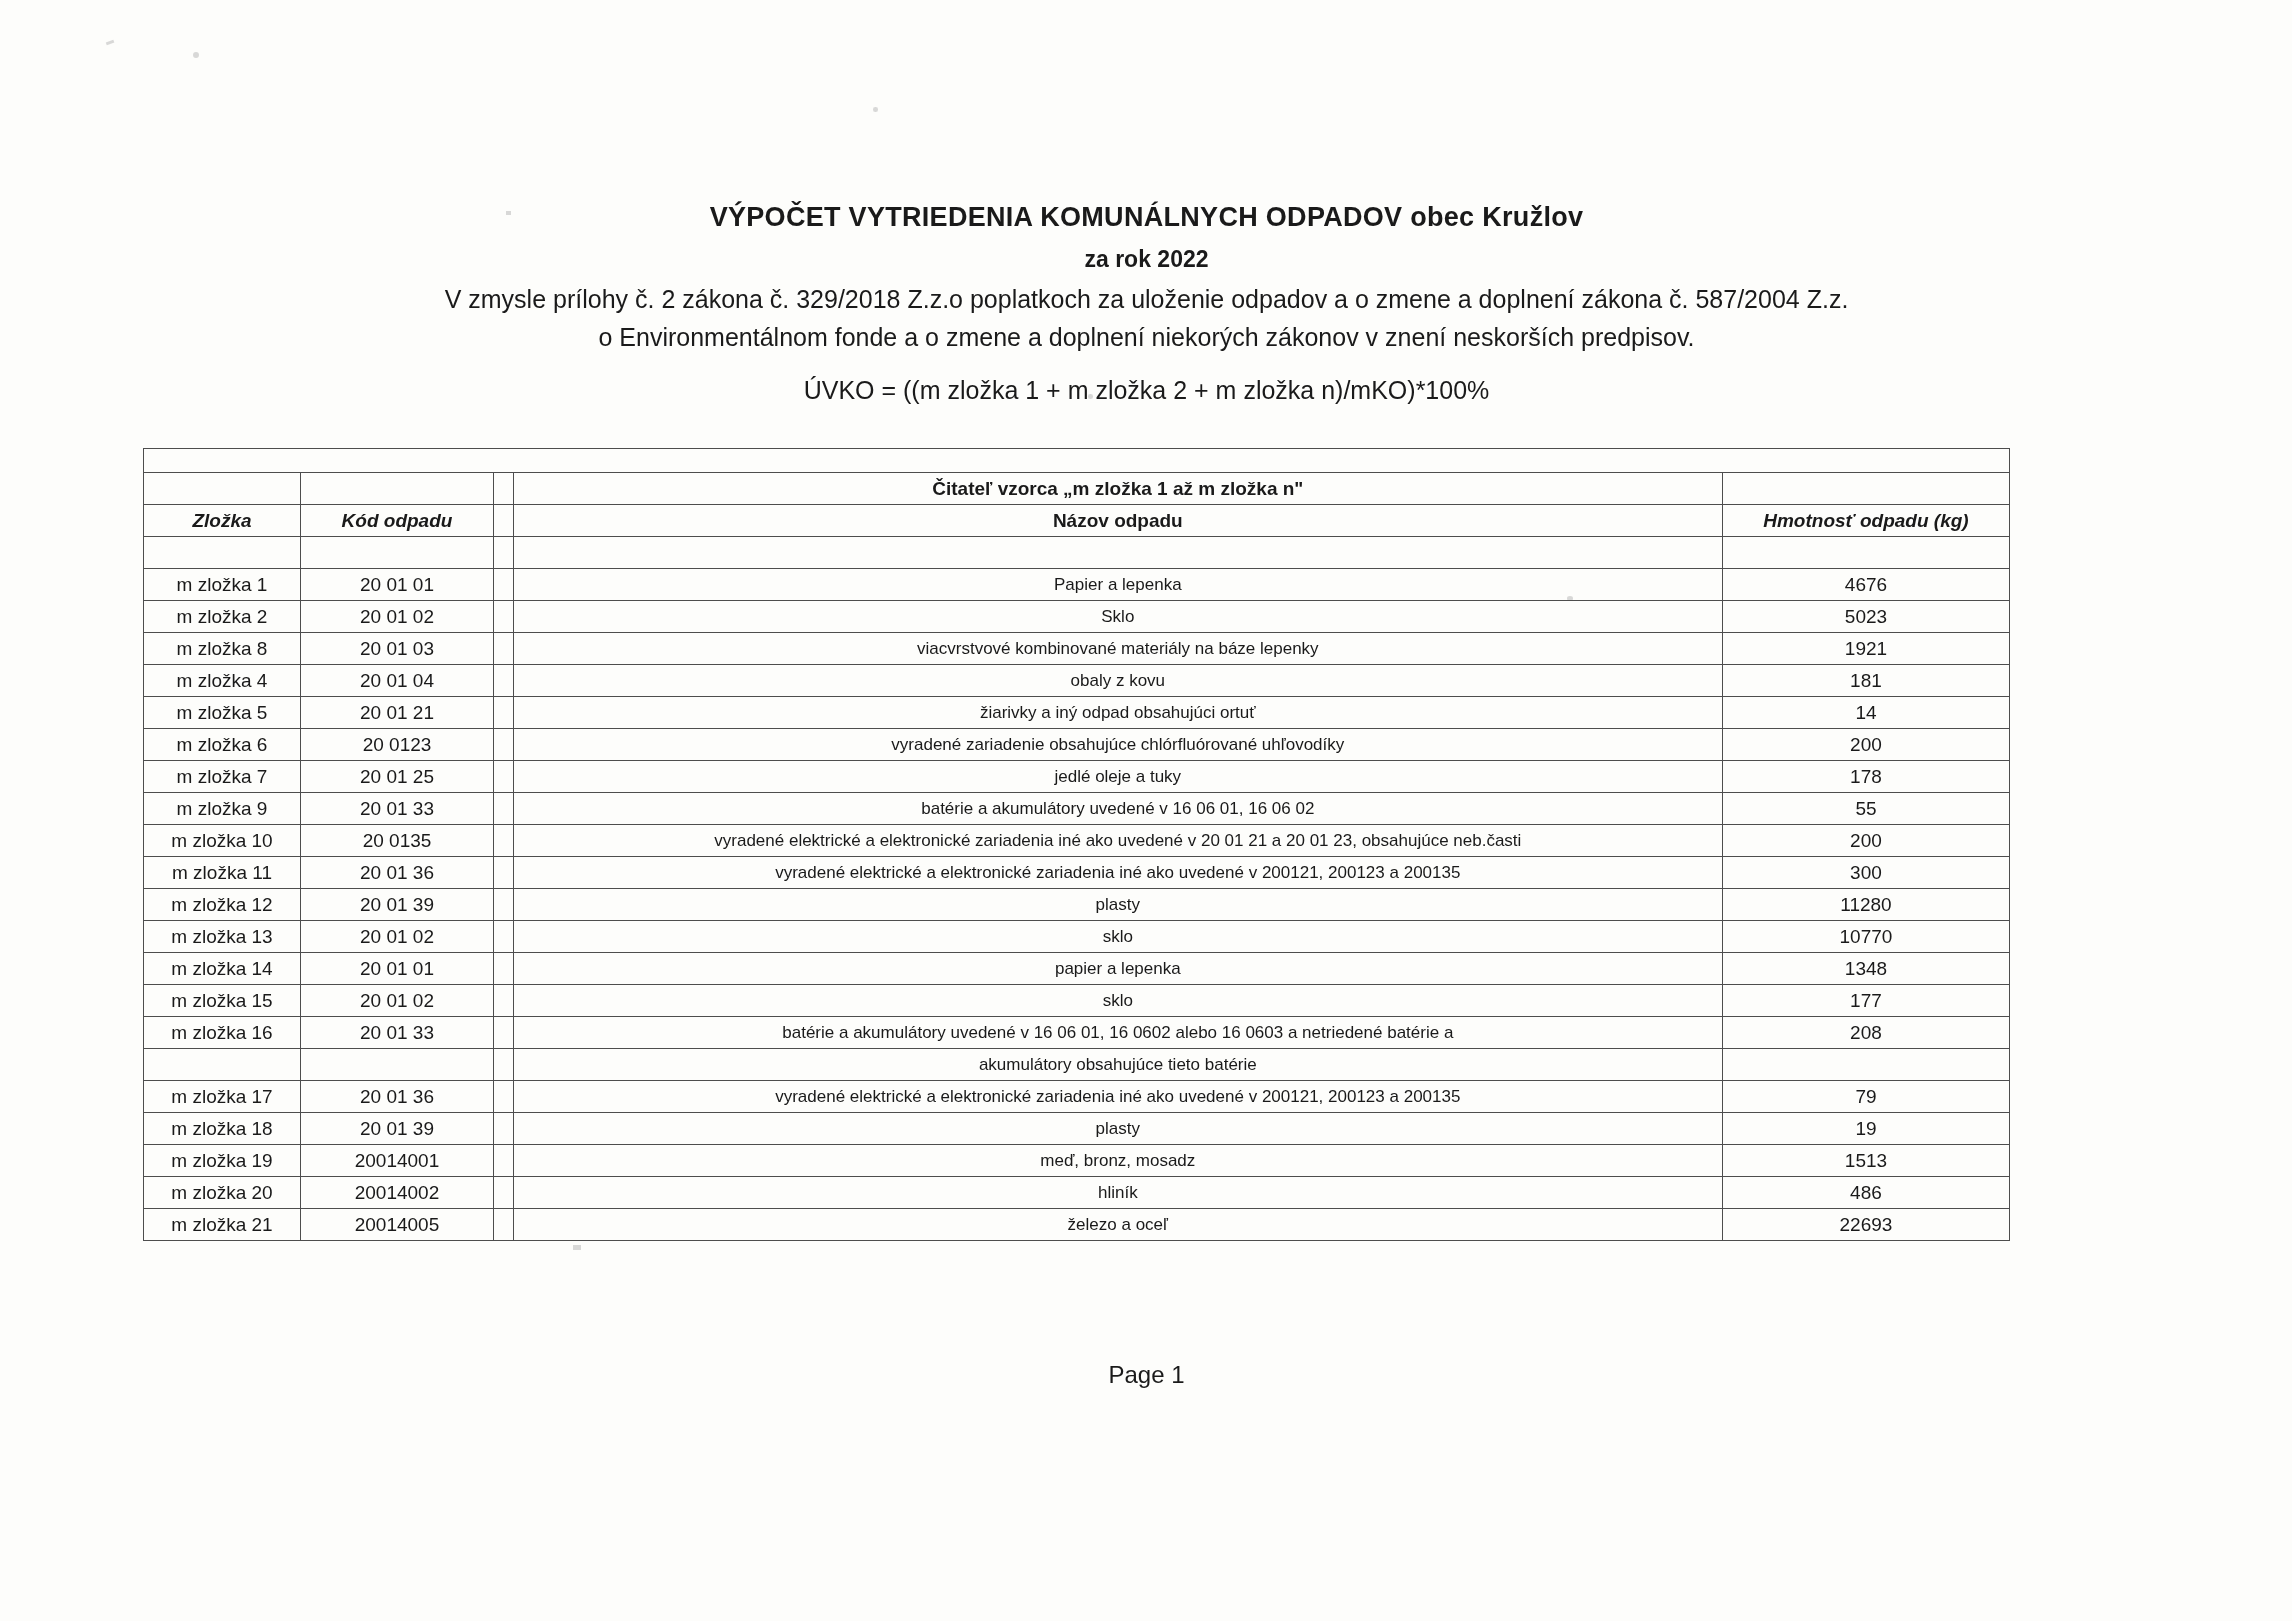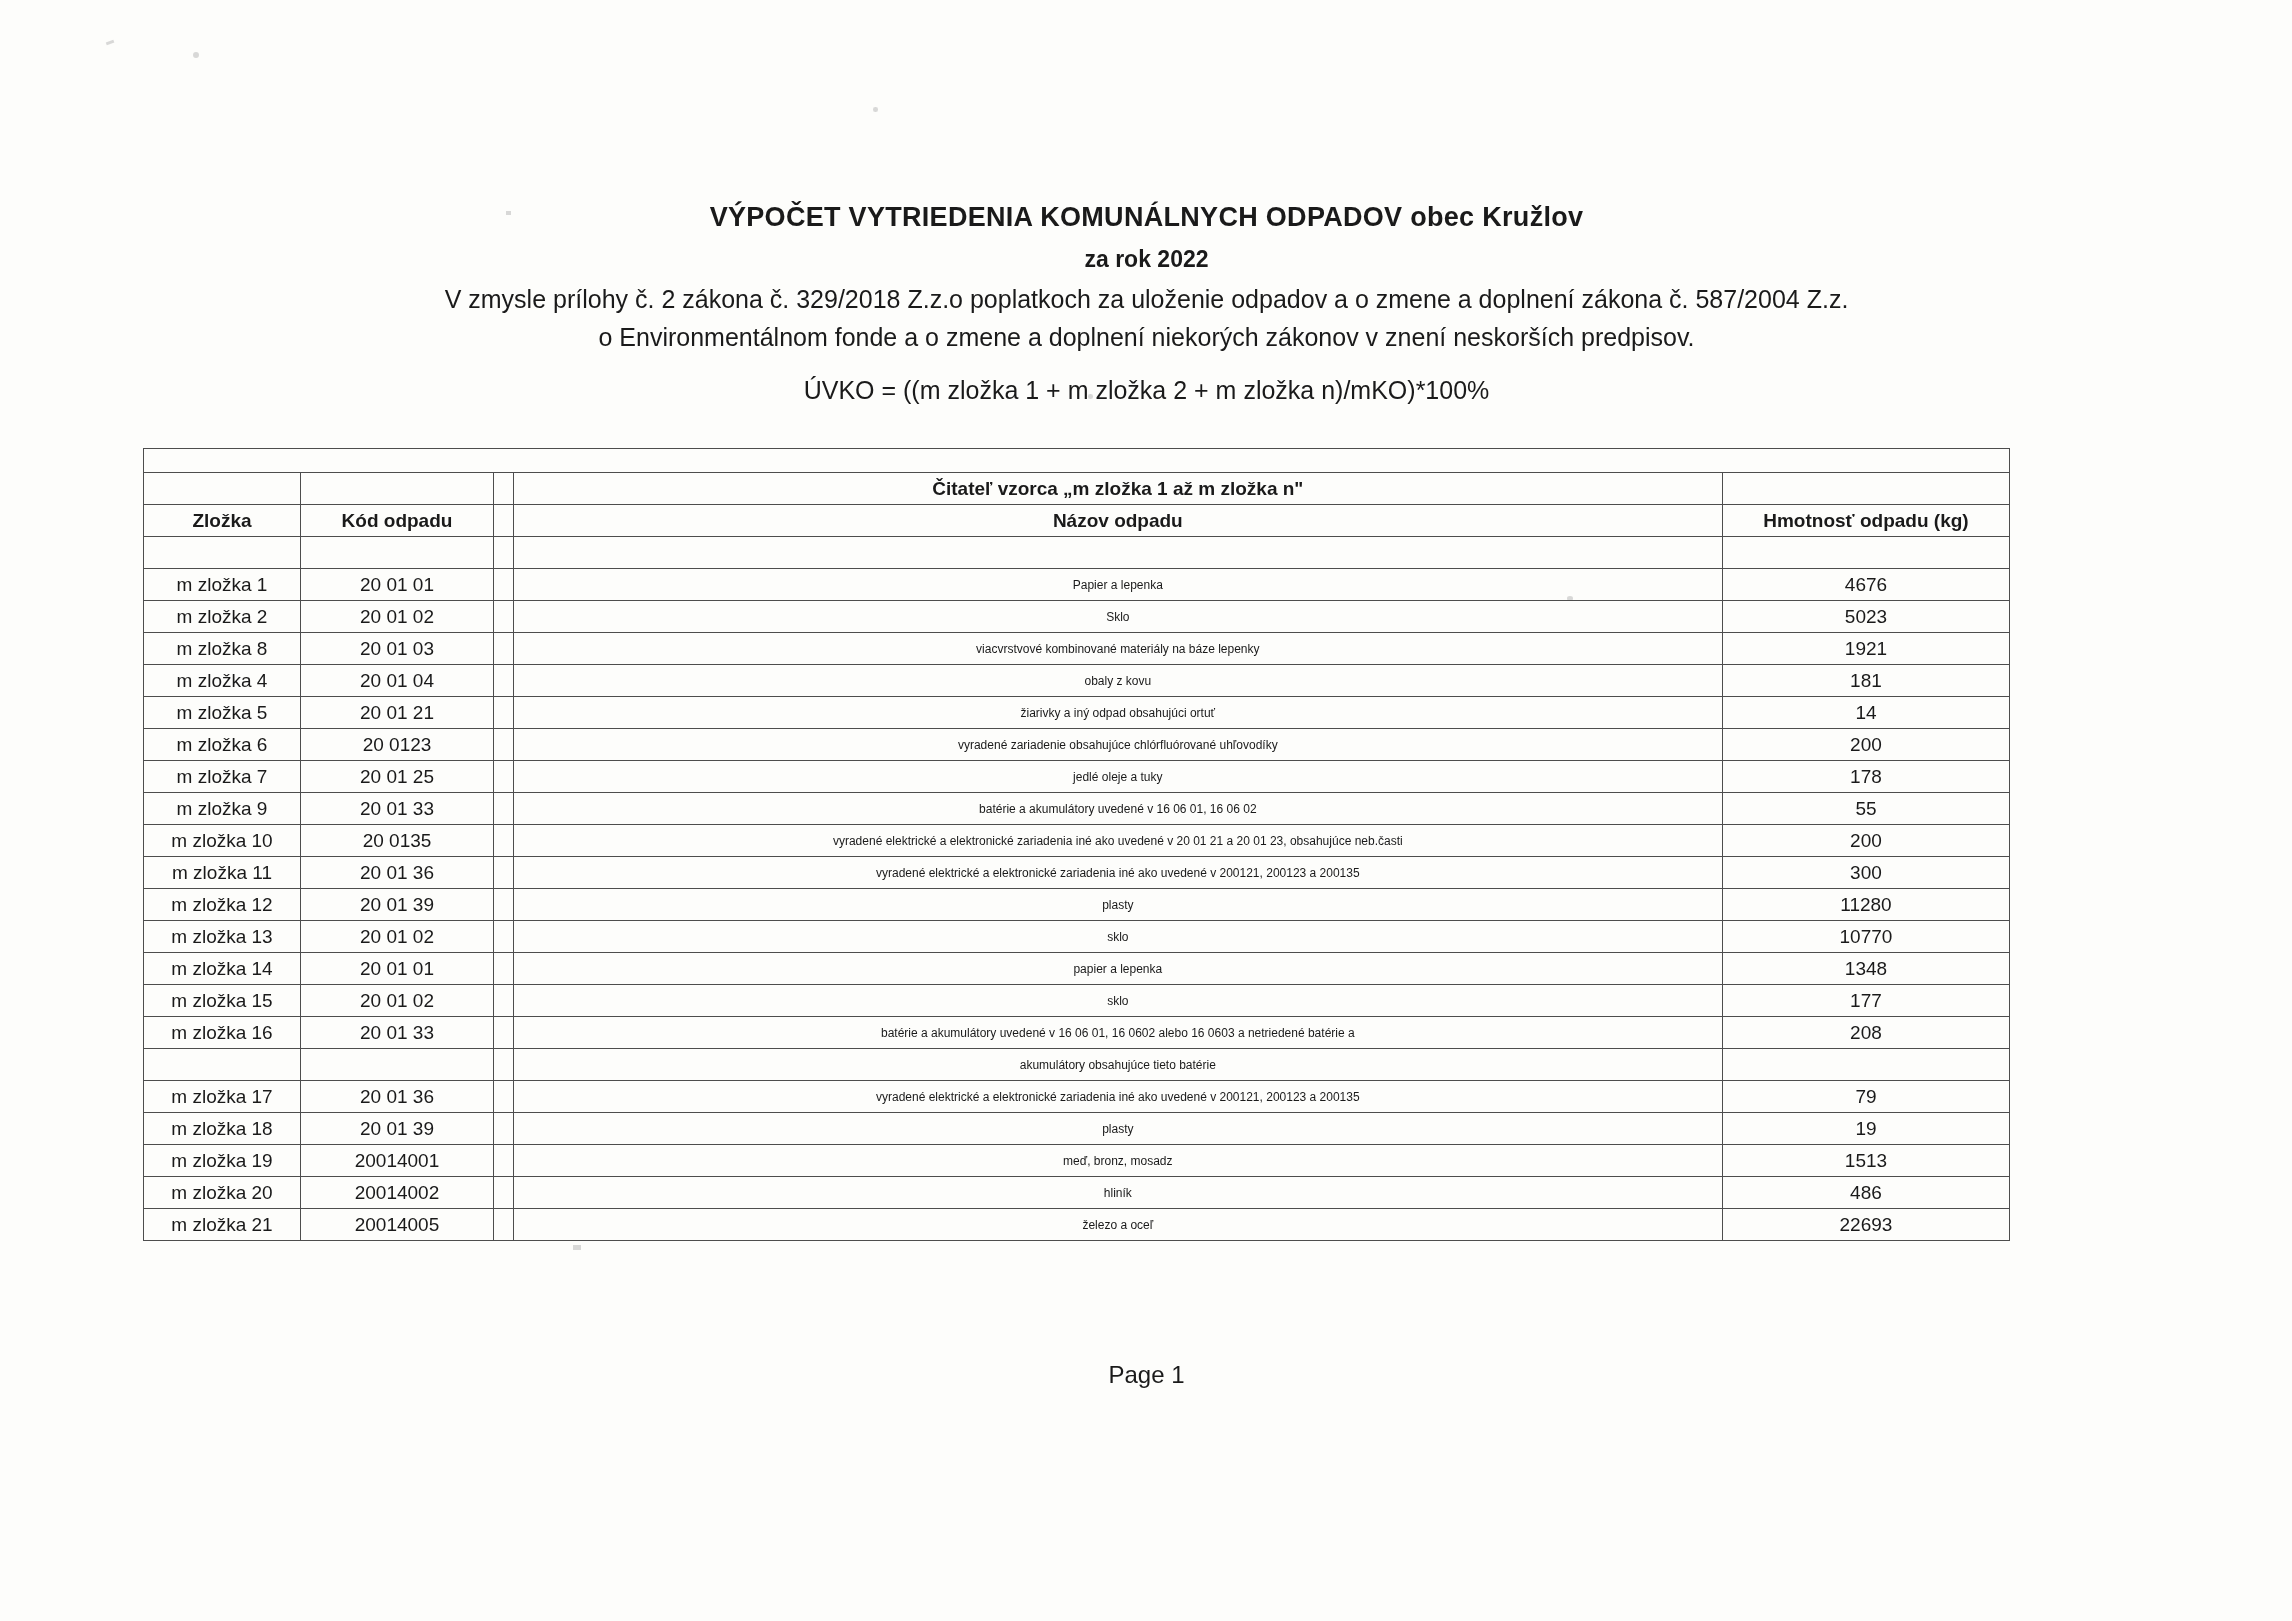--- a/index.html
+++ b/index.html
@@ -103,29 +103,30 @@
 
   .band-title {
     font-size: 24px;
     font-weight: bold;
     text-align: center;
   }
   .hdr {
     font-size: 22.4px;
     font-weight: bold;
     text-align: center;
+    font-style: italic;
   }
   .hdr-big {
     font-size: 24px;
     font-weight: bold;
     text-align: center;
   }
   .spacer-row td { height: 19.7px; }
   .data-row td { height: 32px; }
-  .data-row .c-nazov { font-size: 12px; }
+  .data-row .c-nazov { font-size: 17px; }
   .data-row .c-zlozka, .data-row .c-kod { font-size: 19px; text-align: center; }
   .data-row .c-hmot { font-size: 19px; }
 
   .page-footer {
     position: absolute;
     top: 1361px;
     left: 0;
     width: 100%;
     text-align: center;
     font-size: 24px;

